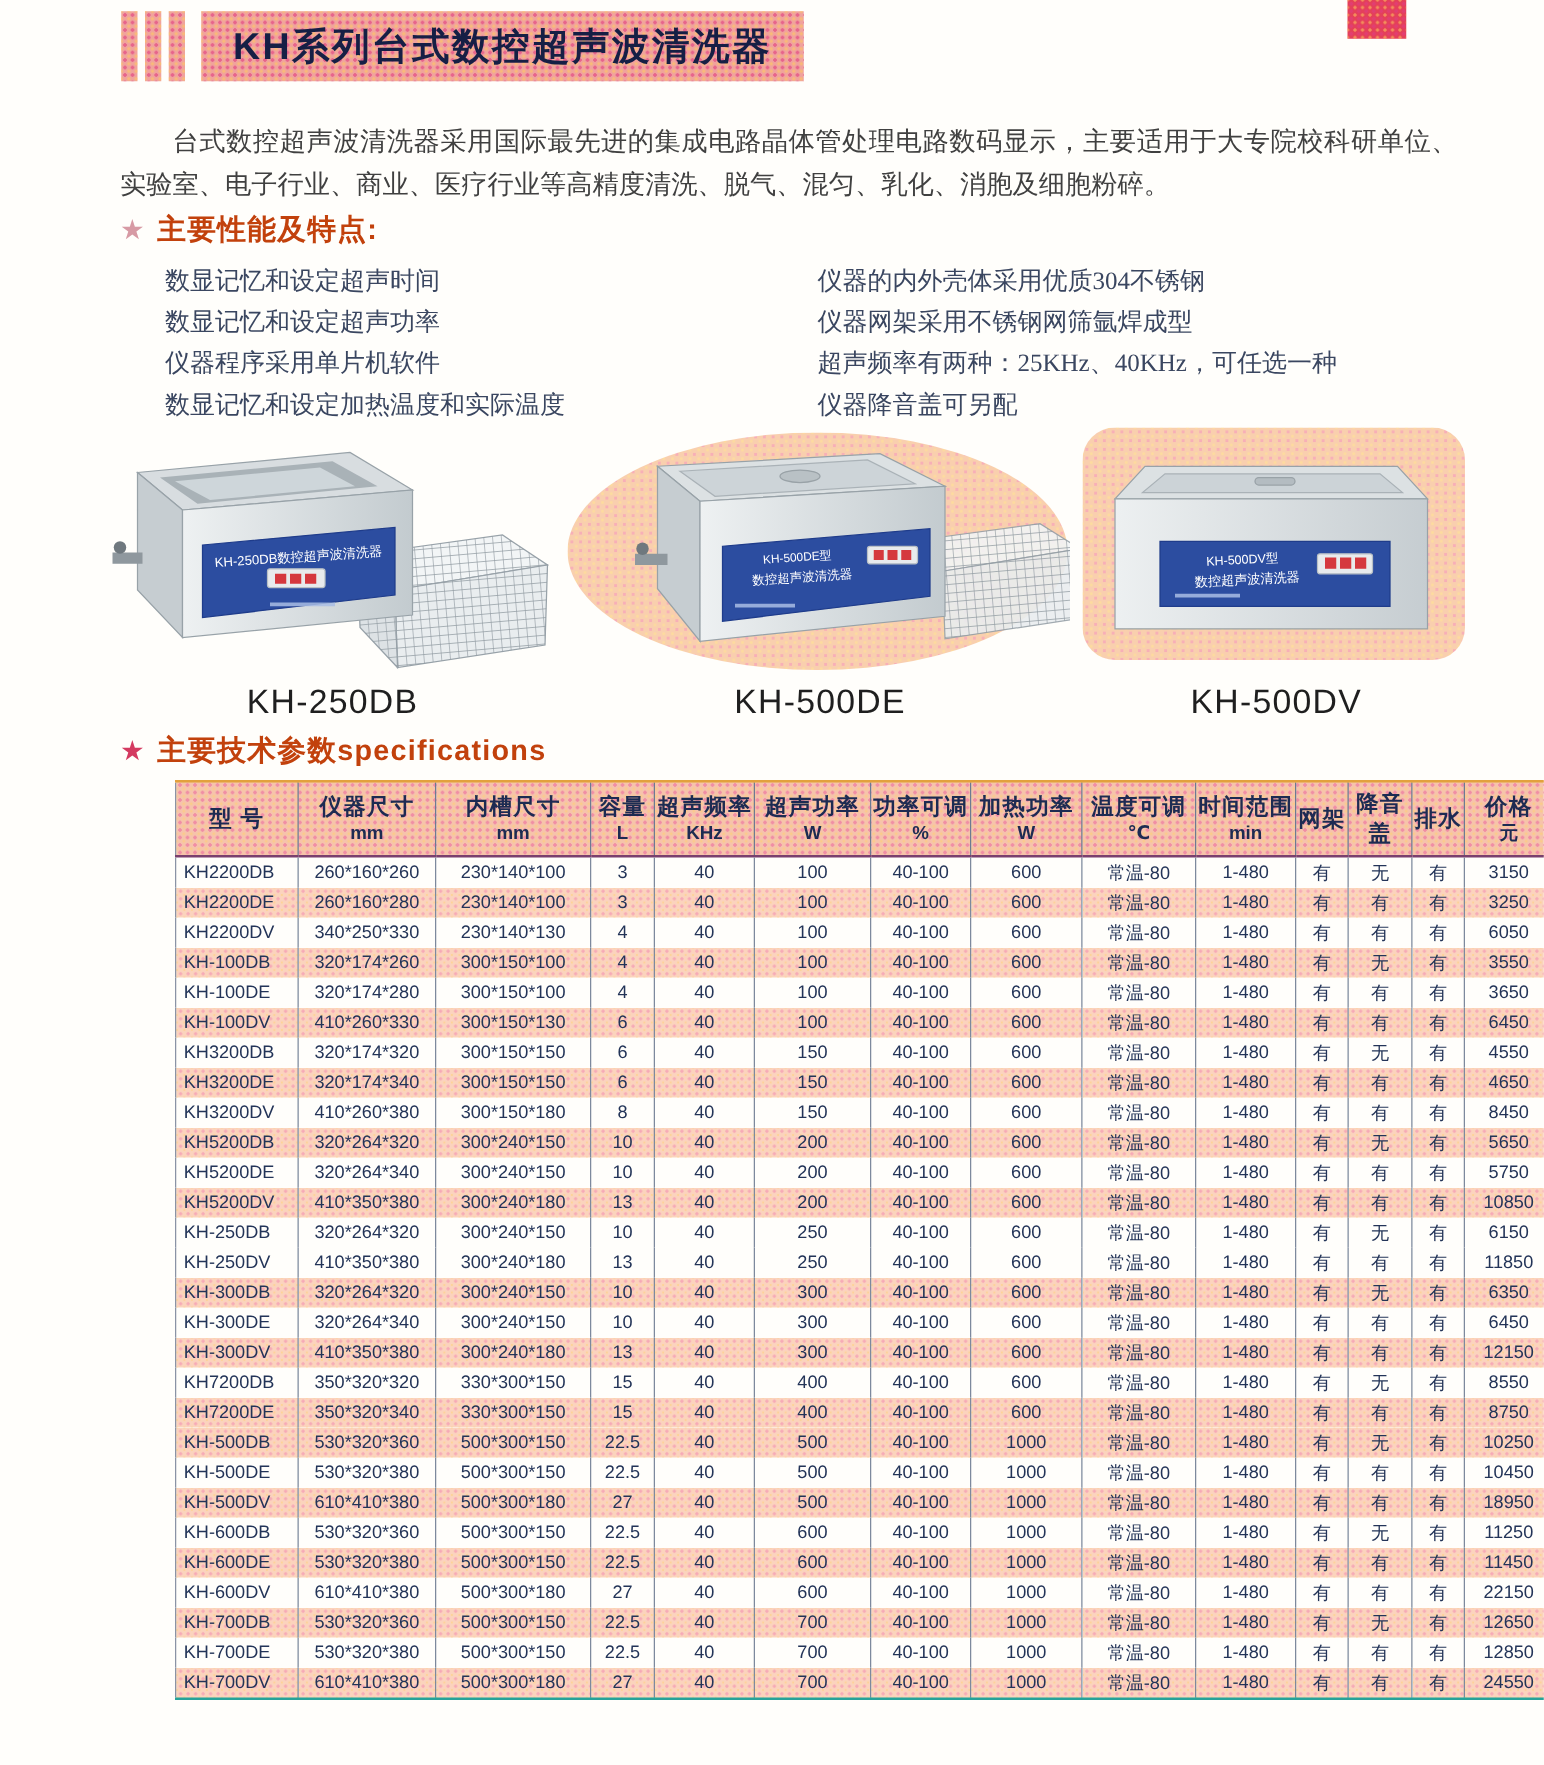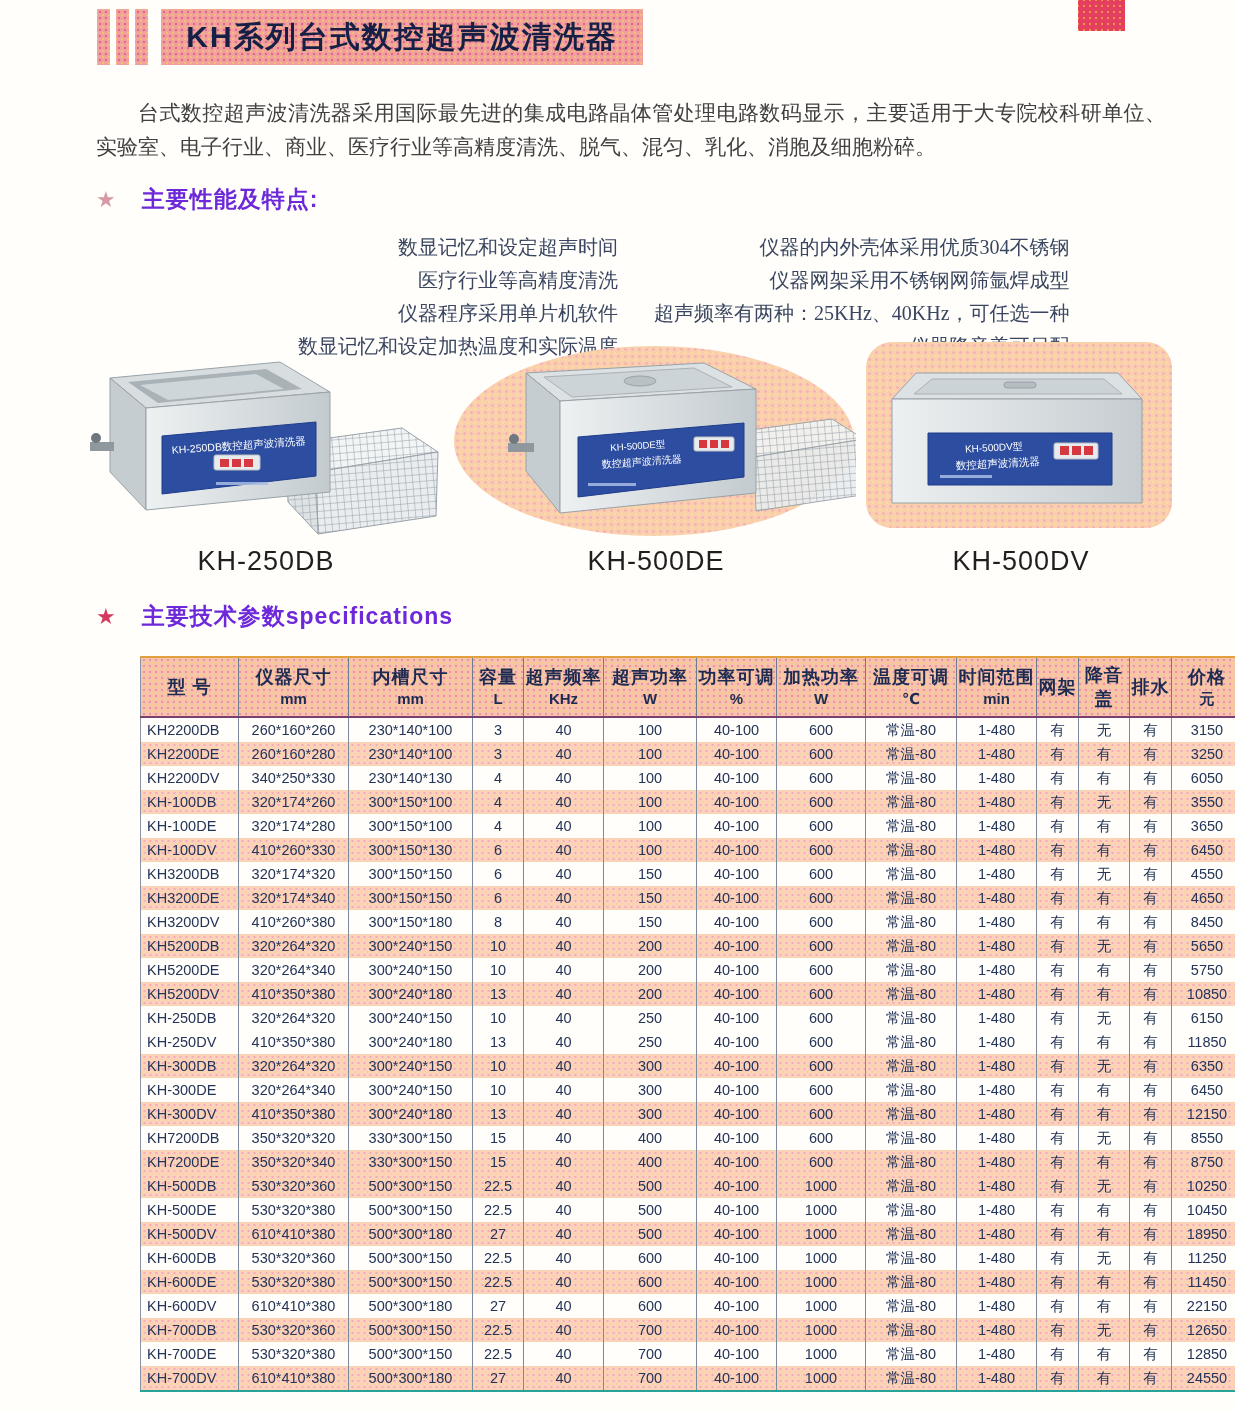--- a/index.html
+++ b/index.html
@@ -56,23 +56,23 @@
     font-size:21px;line-height:34px;color:#404040;text-indent:2em;text-align:justify;
   }
 
   
   .features{position:absolute;top:168px;left:96px;width:1080px;}
   .sec-head{display:flex;align-items:center;}
   .star{font-size:22px;margin-right:10px;line-height:1;}
   .star-soft{color:#d79aa4;}
   .star-hot{color:#d43a60;}
   .sec-head h2{
-    margin:16px;font-size:23px;font-weight:bold;color:#6d28d9;letter-spacing:1px;
-  }
-  .feature-cols{display:flex;margin-top:0;text-align:right;}
+    margin:0;font-size:23px;font-weight:bold;color:#c2410c;letter-spacing:1px;
+  }
+  .feature-cols{display:flex;margin-top:10px;}
   .feature-cols ul{list-style:none;margin:0;padding:0 0 0 36px;}
   .feature-cols ul li{
     font-family:"Liberation Serif","DejaVu Serif",serif;
     font-size:20px;line-height:33px;color:#3a4660;white-space:nowrap;
   }
   .feature-cols ul:first-child{width:486px;}
 
   
   .products{position:absolute;top:340px;left:0;width:1235px;height:238px;}
   .products-row{display:flex;justify-content:space-between;padding:0 70px 0 86px;}
@@ -144,21 +144,21 @@
   <p class="intro">台式数控超声波清洗器采用国际最先进的集成电路晶体管处理电路数码显示，主要适用于大专院校科研单位、实验室、电子行业、商业、医疗行业等高精度清洗、脱气、混匀、乳化、消胞及细胞粉碎。</p>
 
   <section class="features">
     <div class="sec-head">
       <span class="star star-soft">★</span>
       <h2>主要性能及特点:</h2>
     </div>
     <div class="feature-cols">
       <ul id="feat-left">
           <li>数显记忆和设定超声时间</li>
-          <li>医疗行业等高精度清洗</li>
+          <li>数显记忆和设定超声功率</li>
           <li>仪器程序采用单片机软件</li>
           <li>数显记忆和设定加热温度和实际温度</li>
         </ul>
       <ul id="feat-right">
           <li>仪器的内外壳体采用优质304不锈钢</li>
           <li>仪器网架采用不锈钢网筛氩焊成型</li>
           <li>超声频率有两种：25KHz、40KHz，可任选一种</li>
           <li>仪器降音盖可另配</li>
         </ul>
     </div>

